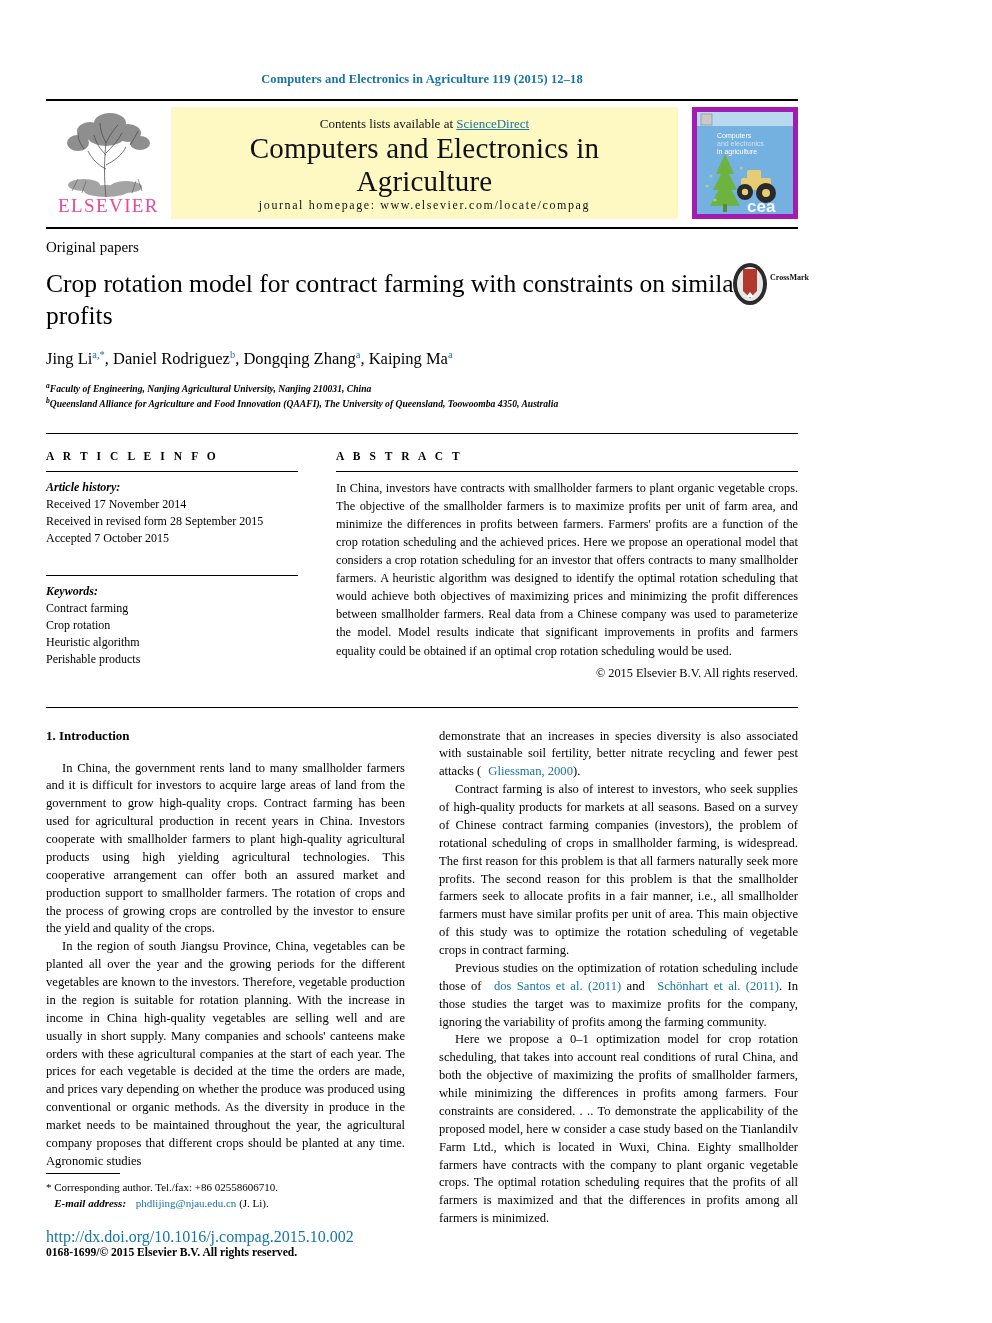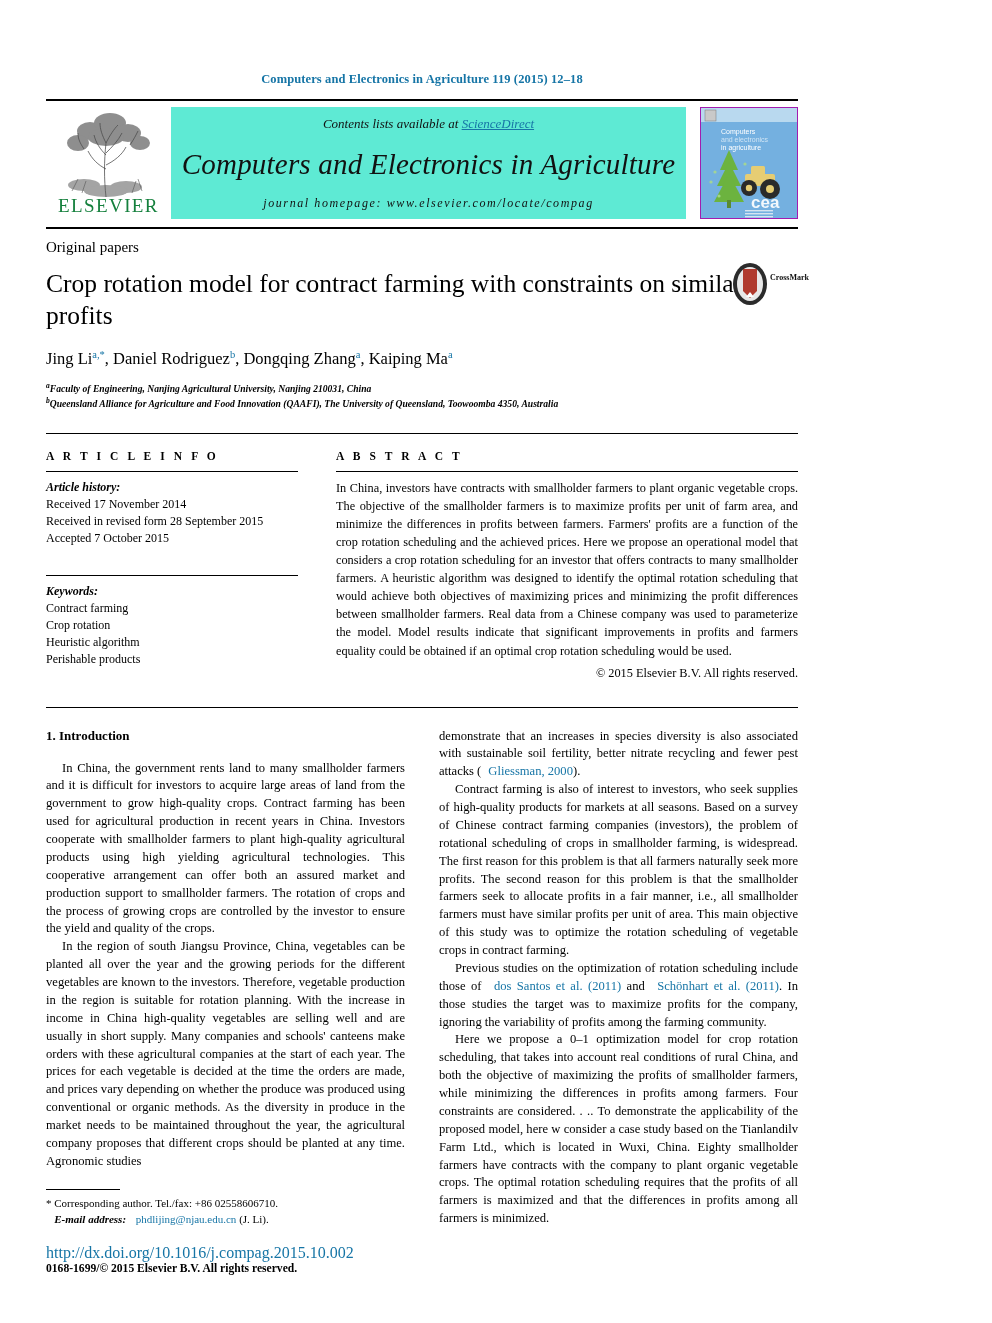--- a/index.html
+++ b/index.html
@@ -51,36 +51,35 @@
     display: flex;
     flex-direction: column;
     justify-content: flex-end;
     align-items: center;
   }
   .tree-svg { position: absolute; top: 2px; left: 8px; }
   .elsevier-word {
     font-family: "Liberation Serif", serif;
     font-size: 19px;
     letter-spacing: 1.4px;
-    color: #15803d;
+    color: #ec4899;
     font-weight: normal;
     position: relative;
     z-index: 3;
     padding-bottom: 2px;
   }
   .journal-band {
     flex: 1 1 auto;
-    background: #5eead4;
+    background: #fef9c3;
     display: flex;
     flex-direction: column;
     justify-content: space-between;
     align-items: center;
     padding: 9px 10px 8px 10px;
     box-sizing: border-box;
-    font-style: italic;
   }
   .contents-line {
     font-size: 13px;
     color: #111;
   }
   .sciencedirect {
     color: #1675a6;
   }
   .journal-title {
     font-size: 29px;
@@ -90,21 +89,21 @@
   }
   .homepage-line {
     font-size: 12px;
     color: #111;
     letter-spacing: 1.6px;
   }
   .cover-thumb {
     flex: 0 0 96px;
     width: 96px;
     margin-left: 14px;
-    border: 1px solid #a21caf;
+    border: 5px solid #a21caf;
     background: #6aaade;
     position: relative;
     overflow: hidden;
   }
 
   
   .title-rule {
     border-top: 2px solid #000;
     margin: 8px 46px 0 46px;
   }
@@ -221,21 +220,21 @@
   a.cite, .cite {
     color: #1675a6;
     text-decoration: none;
     padding-left: 7px;
   }
 
   
   .footnote-area {
     position: absolute;
     left: 46px;
-    bottom: 48px;
+    bottom: 64px;
     width: 432px;
   }
   .fn-rule {
     border-top: 1px solid #000;
     width: 74px;
     margin-bottom: 6px;
   }
   .fn-line {
     font-size: 11px;
     line-height: 1.45;

